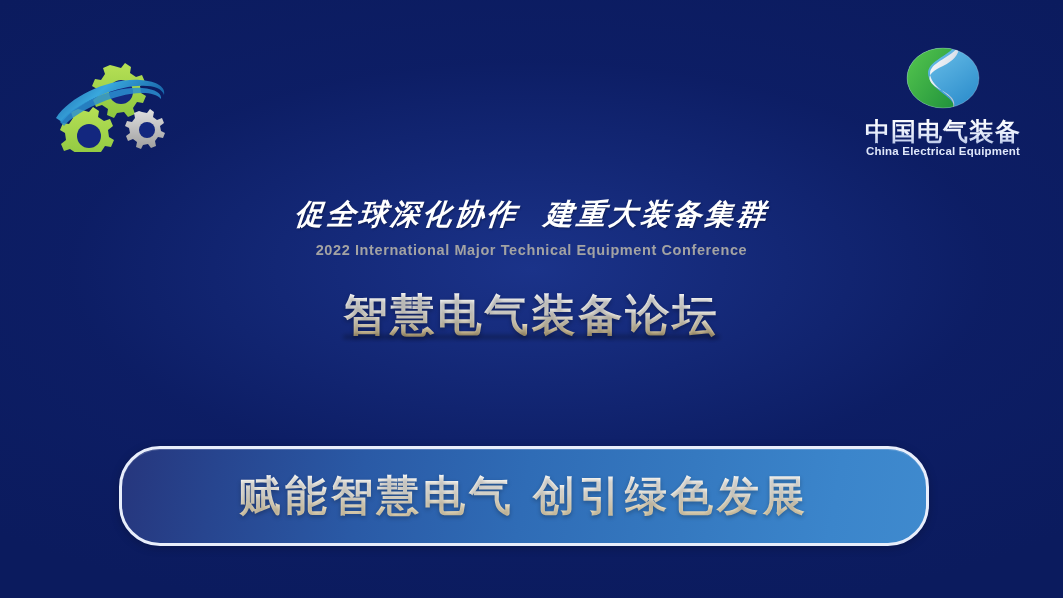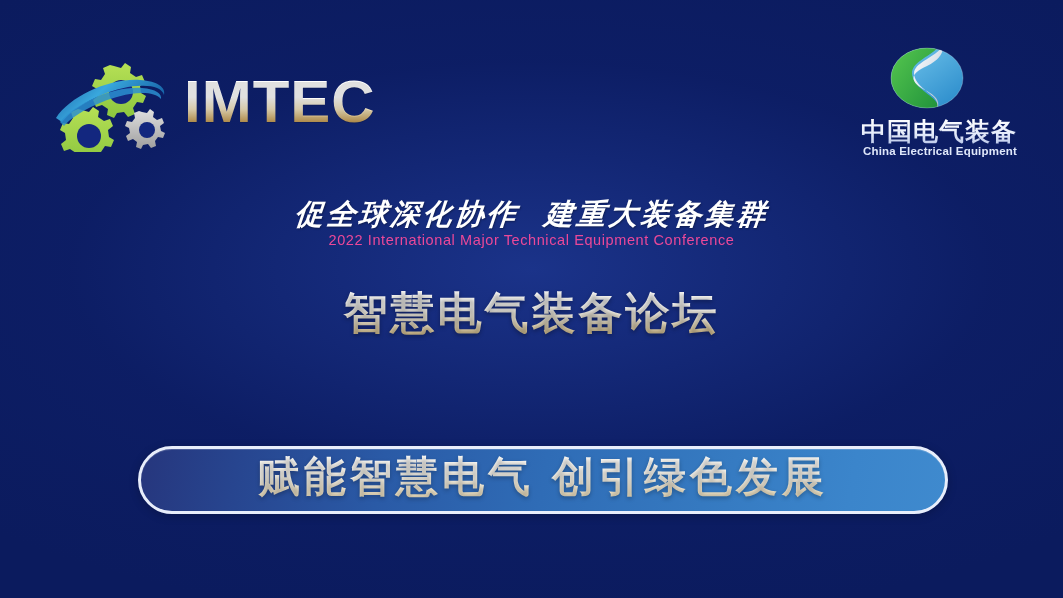--- a/index.html
+++ b/index.html
@@ -49,24 +49,24 @@
     -webkit-background-clip: text;
     background-clip: text;
     color: transparent;
     -webkit-text-fill-color: transparent;
     text-shadow: 0 1px 0 rgba(0,0,0,0.12);
     font-family: "Liberation Sans", "DejaVu Sans", sans-serif;
   }
 
   
   #cee-logo {
-    right: 46px;
+    right: 30px;
     top: 44px;
     width: 180px;
-    text-align: right;
+    text-align: center;
   }
   #cee-mark { width: 96px; height: 70px; display: block; margin: 0 auto 4px; }
   #cee-cn {
     font-size: 25px;
     font-weight: bold;
     letter-spacing: 1px;
     line-height: 1.08;
     color: #f3f6ff;
     background: linear-gradient(180deg, #ffffff 0%, #e7edfb 55%, #b9c6e8 100%);
     -webkit-background-clip: text;
@@ -111,59 +111,62 @@
     line-height: 1.12;
     font-family: "Liberation Serif", "DejaVu Serif", serif;
     background: linear-gradient(180deg, #ffffff 0%, #f7f7f4 26%, #d9d6cb 48%, #fdf6e3 58%, #cdb178 78%, #9b7c3c 100%);
     -webkit-background-clip: text;
     background-clip: text;
     -webkit-text-fill-color: transparent;
     color: transparent;
     text-shadow: 0 2px 3px rgba(0,0,0,0.28);
   }
   #sub-title-en {
+    margin-top: 10px;
     font-size: 14.5px;
-    font-weight: normal;
+    font-weight: bold;
     letter-spacing: 0.6px;
-    color: #ec4899;
+    color: #a3a3a3;
     font-family: "Liberation Sans", "DejaVu Sans", sans-serif;
   }
   #forum-title {
-    margin-top: 36px;
+    margin-top: 28px;
     font-size: 44px;
     font-weight: bold;
     letter-spacing: 3px;
     font-family: "Liberation Serif", "DejaVu Serif", serif;
     background: linear-gradient(180deg, #ffffff 0%, #fbfaf5 40%, #efe7d2 62%, #d7c292 84%, #b49a5d 100%);
     -webkit-background-clip: text;
     background-clip: text;
     -webkit-text-fill-color: transparent;
     color: transparent;
     text-shadow: 0 2px 4px rgba(0,0,0,0.3);
+    text-decoration: underline;
   }
 
   
   #slogan-pill {
-    left: 138px;
+    left: 119px;
     top: 446px;
     width: 810px;
-    height: 68px;
+    height: 100px;
     box-sizing: border-box;
     border: 3px solid #e8eefb;
     border-radius: 41px;
     background: linear-gradient(100deg,
         #26367d 0%,
         #27458f 12%,
         #2a5aa6 30%,
         #2f6cb6 50%,
         #3579c0 70%,
         #3b85cb 88%,
         #3f8ace 100%);
     box-shadow: 0 2px 10px rgba(0,0,0,0.22), inset 0 1px 0 rgba(255,255,255,0.18);
     display: flex;
+    align-items: center;
     justify-content: center;
   }
   #slogan-text {
     font-size: 42px;
     font-weight: bold;
     letter-spacing: 4px;
     font-family: "Liberation Serif", "DejaVu Serif", serif;
     background: linear-gradient(180deg, #ffffff 0%, #fdfaf0 45%, #f2e6c9 70%, #e3d2a8 100%);
     -webkit-background-clip: text;
     background-clip: text;
@@ -210,21 +213,20 @@
 
         <path d="M4 66 C 18 44, 58 26, 88 28 C 106 29, 114 36, 112 43 C 110 36, 100 33, 86 34 C 60 35, 24 52, 10 70 Z" fill="url(#orbitGrad)"></path>
         <path d="M8 70 C 26 50, 62 34, 90 36 C 104 37, 110 42, 109 47 C 104 41, 92 40, 78 42 C 54 46, 24 60, 12 74 Z" fill="#2b8fd0" opacity="0.85"></path>
 
         <g fill="url(#grayGearGrad)">
           <path d="M90 60 l5 1 3 -4 4 3 -1 5 4 3 5 -2 2 5 -4 3 1 5 4 2 -2 5 -5 -1 -3 4 1 5 -5 2 -3 -4 -5 1 -2 4 -5 -2 1 -5 -4 -3 -5 2 -2 -5 4 -3 -1 -5 -4 -2 2 -5 5 1 3 -4 -1 -5 5 -2z"></path>
         </g>
         <circle cx="95" cy="78" r="8" fill="#13277f"></circle>
       </svg>
     </span>
-    <span id="imtec-word">IMTEC</span>
   </div>
 
   <div id="cee-logo" class="layer">
     <span>
       <svg id="cee-mark" viewBox="0 0 96 70" xmlns="http://www.w3.org/2000/svg" aria-hidden="true">
         <defs>
           <linearGradient id="greenHalf" x1="0" y1="0" x2="1" y2="1">
             <stop offset="0%" stop-color="#57c84f"></stop>
             <stop offset="100%" stop-color="#1d8f3a"></stop>
           </linearGradient>

